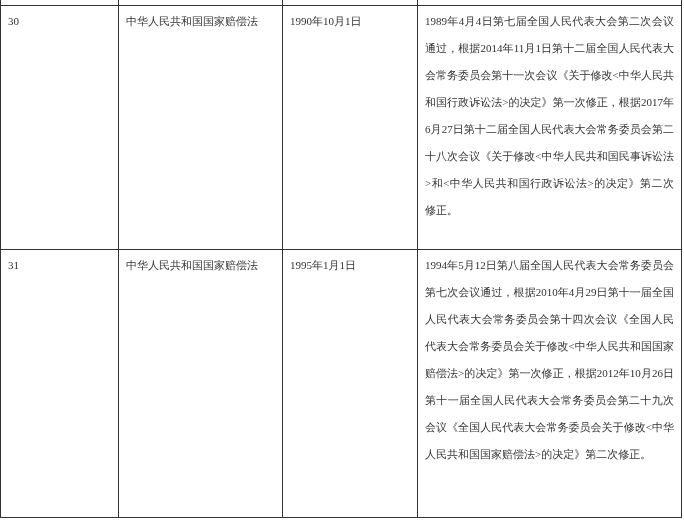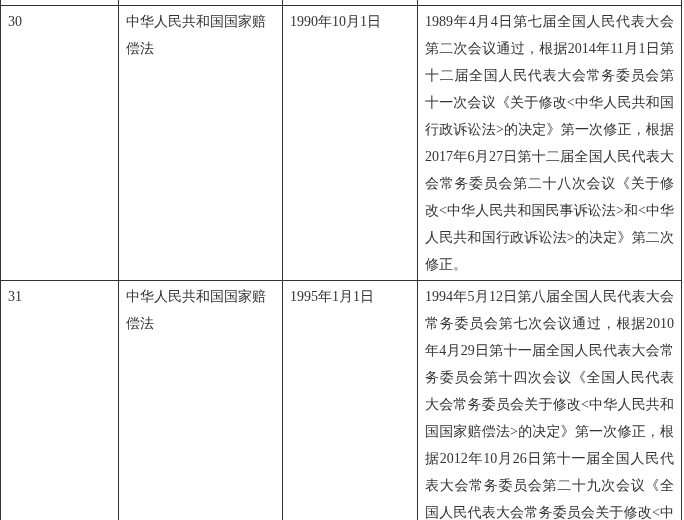--- a/index.html
+++ b/index.html
@@ -18,21 +18,21 @@
   table.law-table {
     border-collapse: collapse;
     table-layout: fixed;
     width: 681px;
     margin-top: -14px; 
   }
   table.law-table td {
     border: 1px solid #333333;
     vertical-align: top;
     padding: 2px 7px;
-    font-size: 14px;
+    font-size: 11px;
     line-height: 27px;
     color: #333333;
     overflow: hidden;
     word-break: break-all;
   }
   tr.partial-row-top td   { height: 14px; }
   tr.law-row-30 td        { height: 239px; }
   tr.law-row-31 td        { height: 263px; } 
   td.history-cell {
     text-align: justify;

